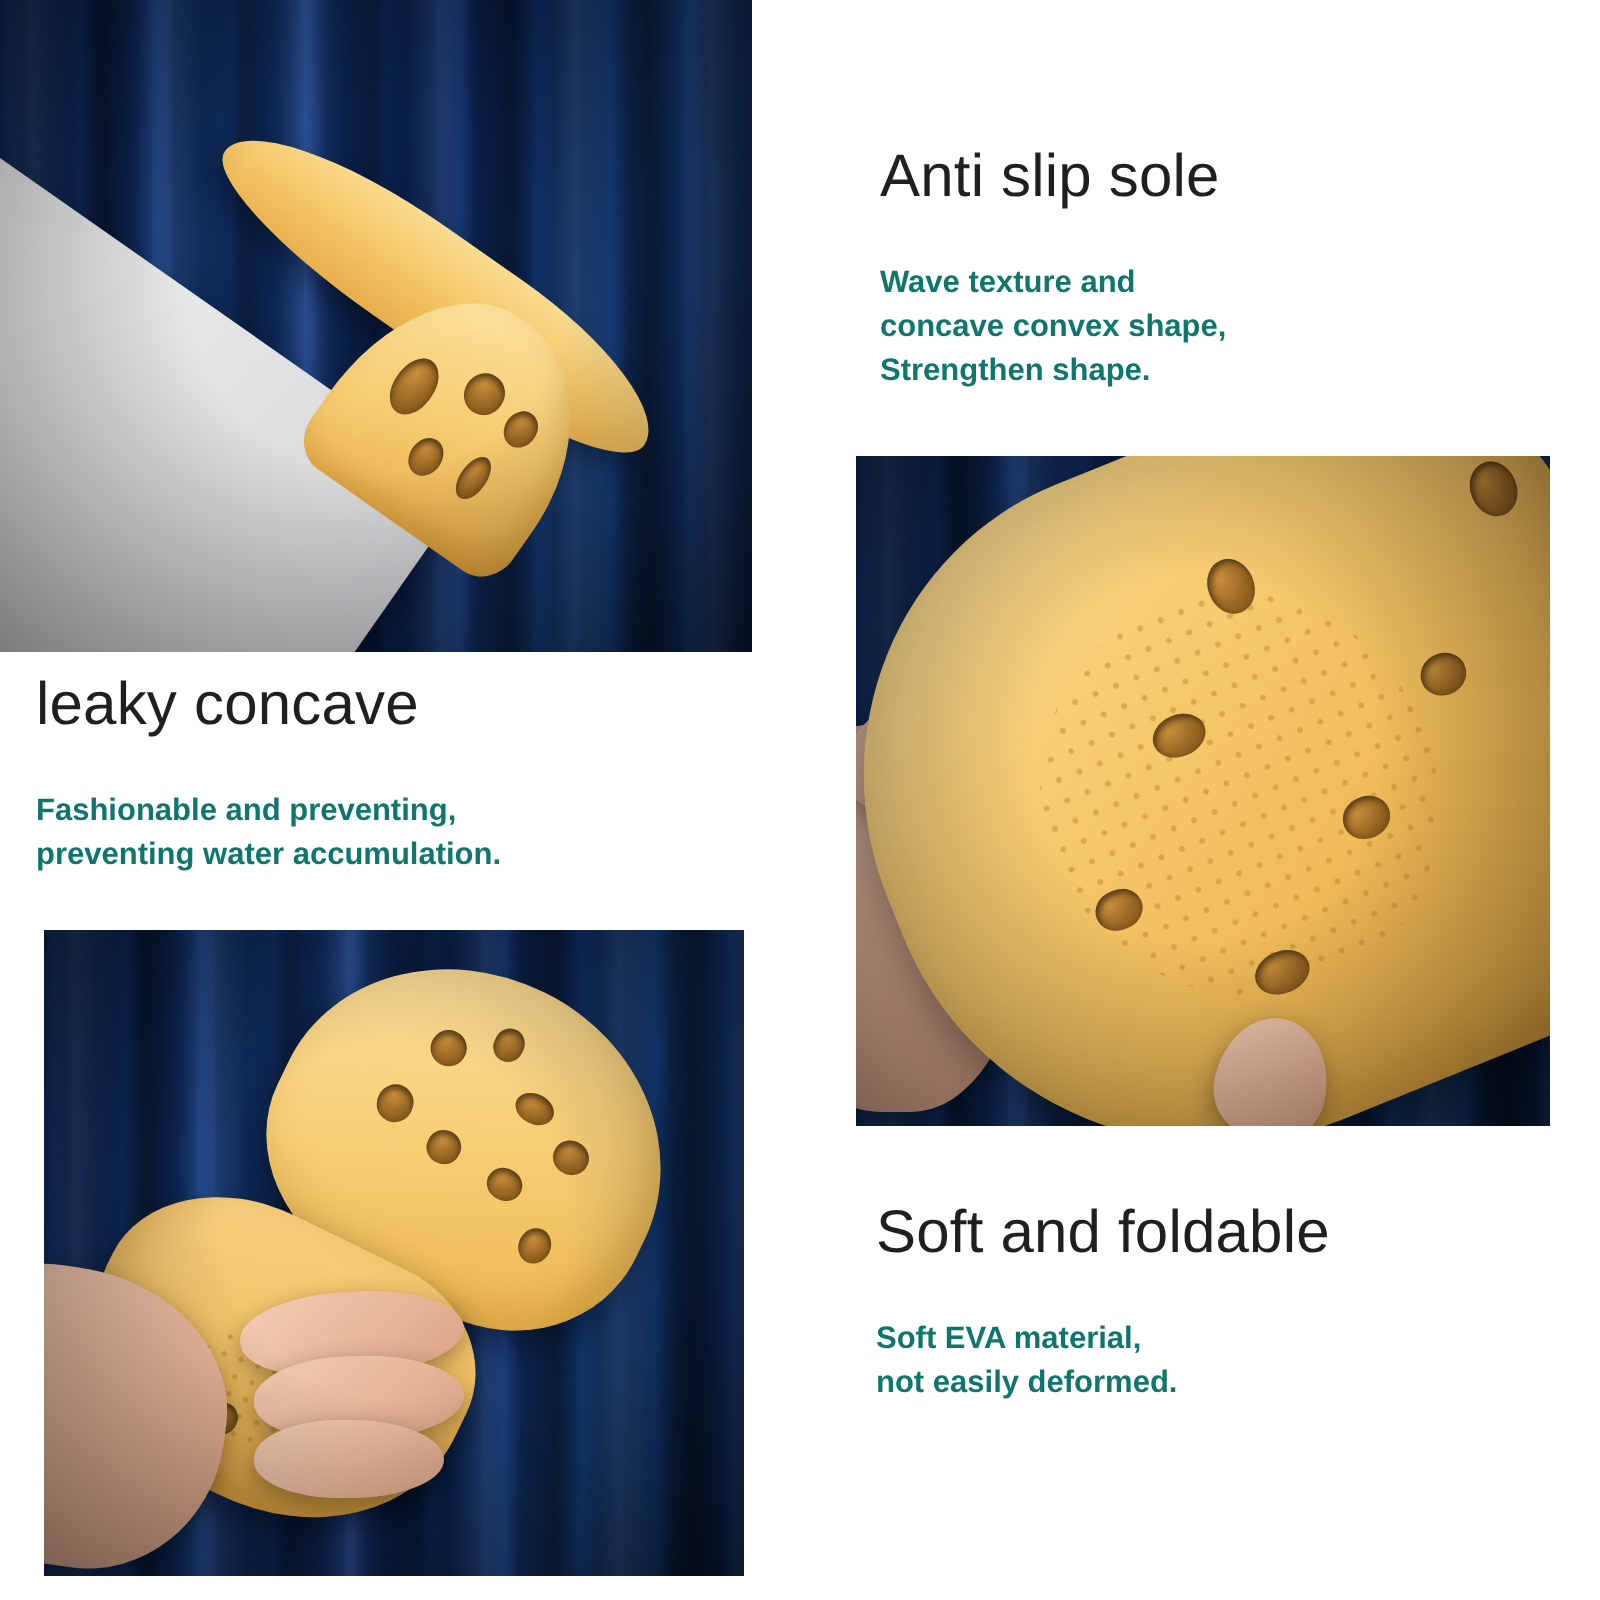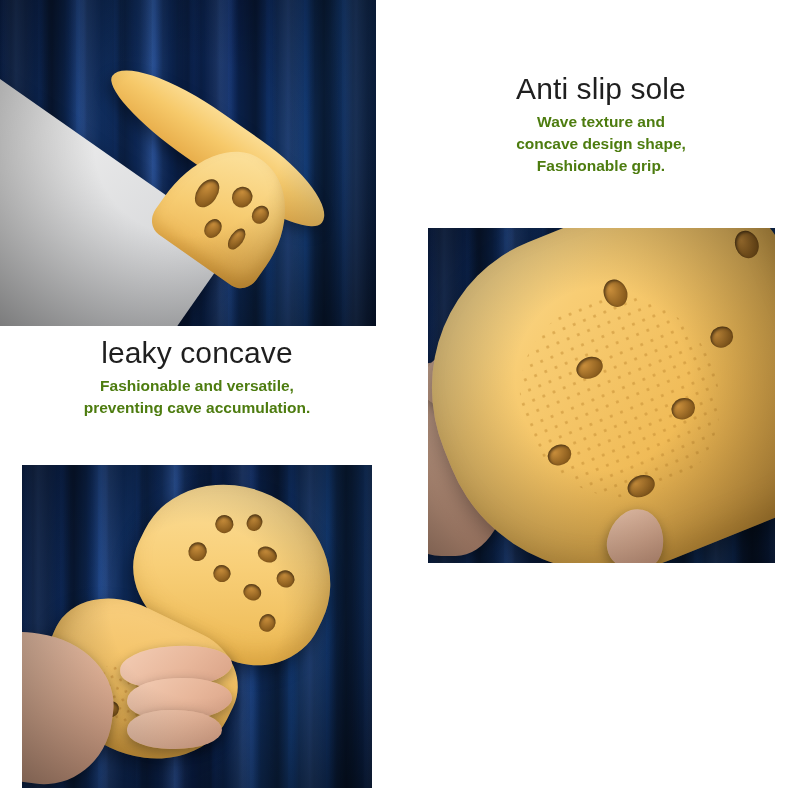--- a/index.html
+++ b/index.html
@@ -133,35 +133,35 @@
   .fold-tread{
     position:absolute; left:26%; top:44%;
     width:42%; height:40%;
     transform: rotate(-6deg);
     border-radius:46%;
     background-image: radial-gradient(circle, rgba(200,140,55,.6) 1.2px, rgba(0,0,0,0) 1.5px);
     background-size: 9px 9px;
   }
 
   
-  .textblock { position:absolute; text-align:center; }
+  .textblock { position:absolute; text-align:left; }
   .headline{
     font-size:30px;
     font-weight:400;
     color:#1f1f1f;
     letter-spacing:.1px;
     line-height:1.15;
     white-space:nowrap;
   }
   .subline{
     font-size:15.5px;
     font-weight:700;
-    color:#4d7c0f;
+    color:#0f766e;
     line-height:1.45;
-    margin-top:4px;
+    margin-top:24px;
   }
   .subline div { white-space:nowrap; }
 
   #text-antislip { left:440px; top:72px; width:322px; }
   #text-leaky    { left:18px;  top:336px; width:358px; }
   #text-soft     { left:438px; top:600px; width:330px; }
 </style>
 </head>
 <body>
 
@@ -180,30 +180,30 @@
         <div class="hole" style="left:62%;top:56%;width:11%;height:20%;"></div>
       </div>
     </div>
     <div class="vignette"></div>
   </div>
 
   <div class="textblock" id="text-antislip">
     <div class="headline">Anti slip sole</div>
     <div class="subline">
       <div>Wave texture and</div>
-      <div>concave design shape,</div>
-      <div>Fashionable grip.</div>
+      <div>concave convex shape,</div>
+      <div>Strengthen shape.</div>
     </div>
   </div>
 
   <div class="textblock" id="text-leaky">
     <div class="headline">leaky concave</div>
     <div class="subline">
-      <div>Fashionable and versatile,</div>
-      <div>preventing cave accumulation.</div>
+      <div>Fashionable and preventing,</div>
+      <div>preventing water accumulation.</div>
     </div>
   </div>
 
   <div class="photo" id="panel-sole">
     <div class="curtain"></div>
 
     <div class="hand" style="left:-16%;top:40%;width:40%;height:58%;border-radius:48% 42% 40% 50% / 46% 40% 46% 52%;"></div>
     <div class="hand" style="left:-2%;top:36%;width:22%;height:17%;border-radius:52% 48% 46% 50% / 58% 52% 48% 44%;transform:rotate(-18deg);"></div>
 
     <div class="big-sole">
@@ -244,14 +244,21 @@
       </div>
     </div>
 
     <div class="hand" style="left:-22%;top:52%;width:48%;height:46%;border-radius:46% 50% 40% 46% / 44% 46% 48% 50%;transform:rotate(8deg);"></div>
     <div class="hand" style="left:28%;top:56%;width:32%;height:13%;border-radius:46% 50% 50% 46% / 50% 52% 50% 48%;transform:rotate(-4deg);"></div>
     <div class="hand" style="left:30%;top:66%;width:30%;height:13%;border-radius:46% 50% 50% 46% / 50% 52% 50% 48%;transform:rotate(-2deg);"></div>
     <div class="hand" style="left:30%;top:76%;width:27%;height:12%;border-radius:46% 50% 50% 46% / 50% 52% 50% 48%;"></div>
     <div class="vignette"></div>
   </div>
 
+  <div class="textblock" id="text-soft">
+    <div class="headline">Soft and foldable</div>
+    <div class="subline">
+      <div>Soft EVA material,</div>
+      <div>not easily deformed.</div>
+    </div>
+  </div>
 
 </div>
 
 </body></html>

